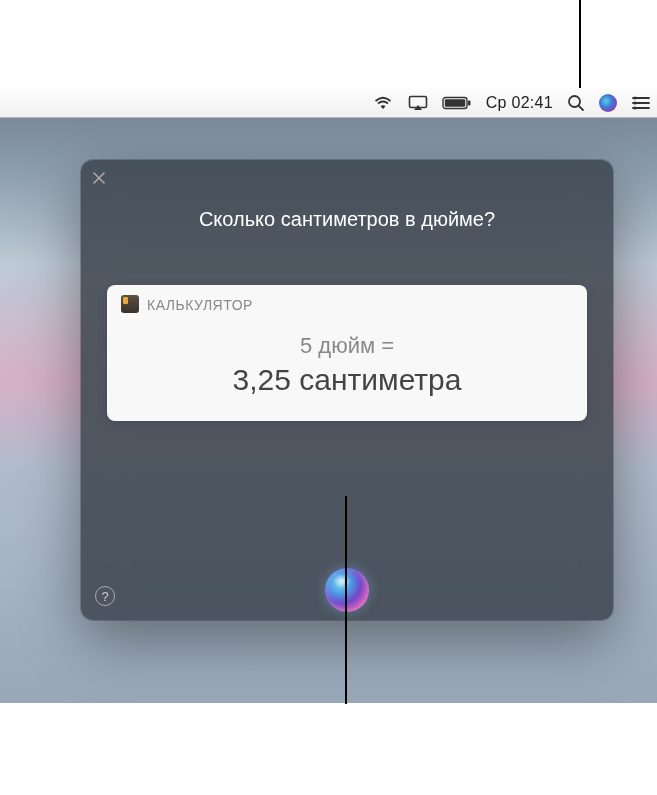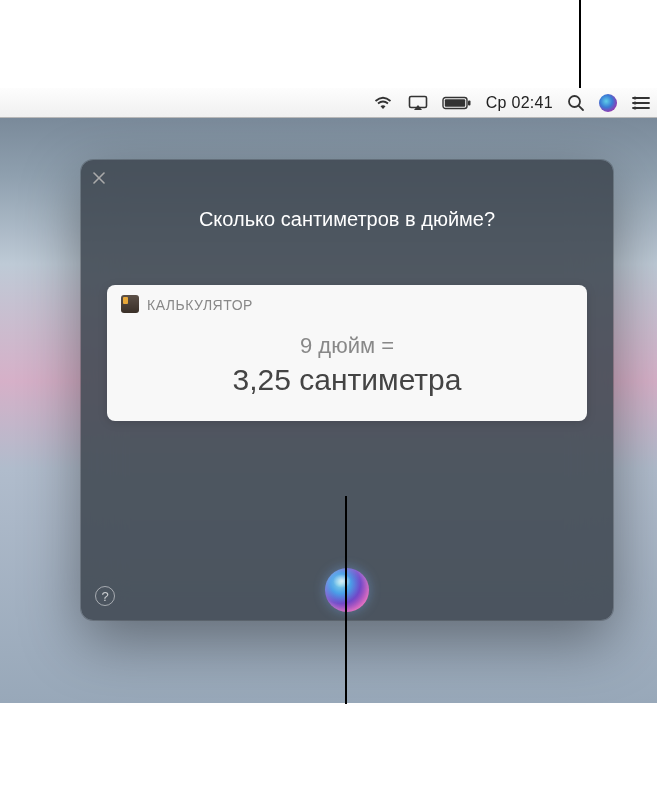--- a/index.html
+++ b/index.html
@@ -295,21 +295,21 @@
     </div>
 
     <div class="siri-question">Сколько сантиметров в дюйме?</div>
 
     <div class="result-card">
       <div class="card-header">
         <div class="calc-icon"></div>
         <div class="card-title">КАЛЬКУЛЯТОР</div>
       </div>
       <div class="card-body">
-        <div class="result-line1">9 дюйм =</div>
+        <div class="result-line1">5 дюйм =</div>
         <div class="result-line2">3,25 сантиметра</div>
       </div>
     </div>
 
     <div class="help-btn">?</div>
 
     <div class="siri-orb"></div>
   </div>
 </div>
 

